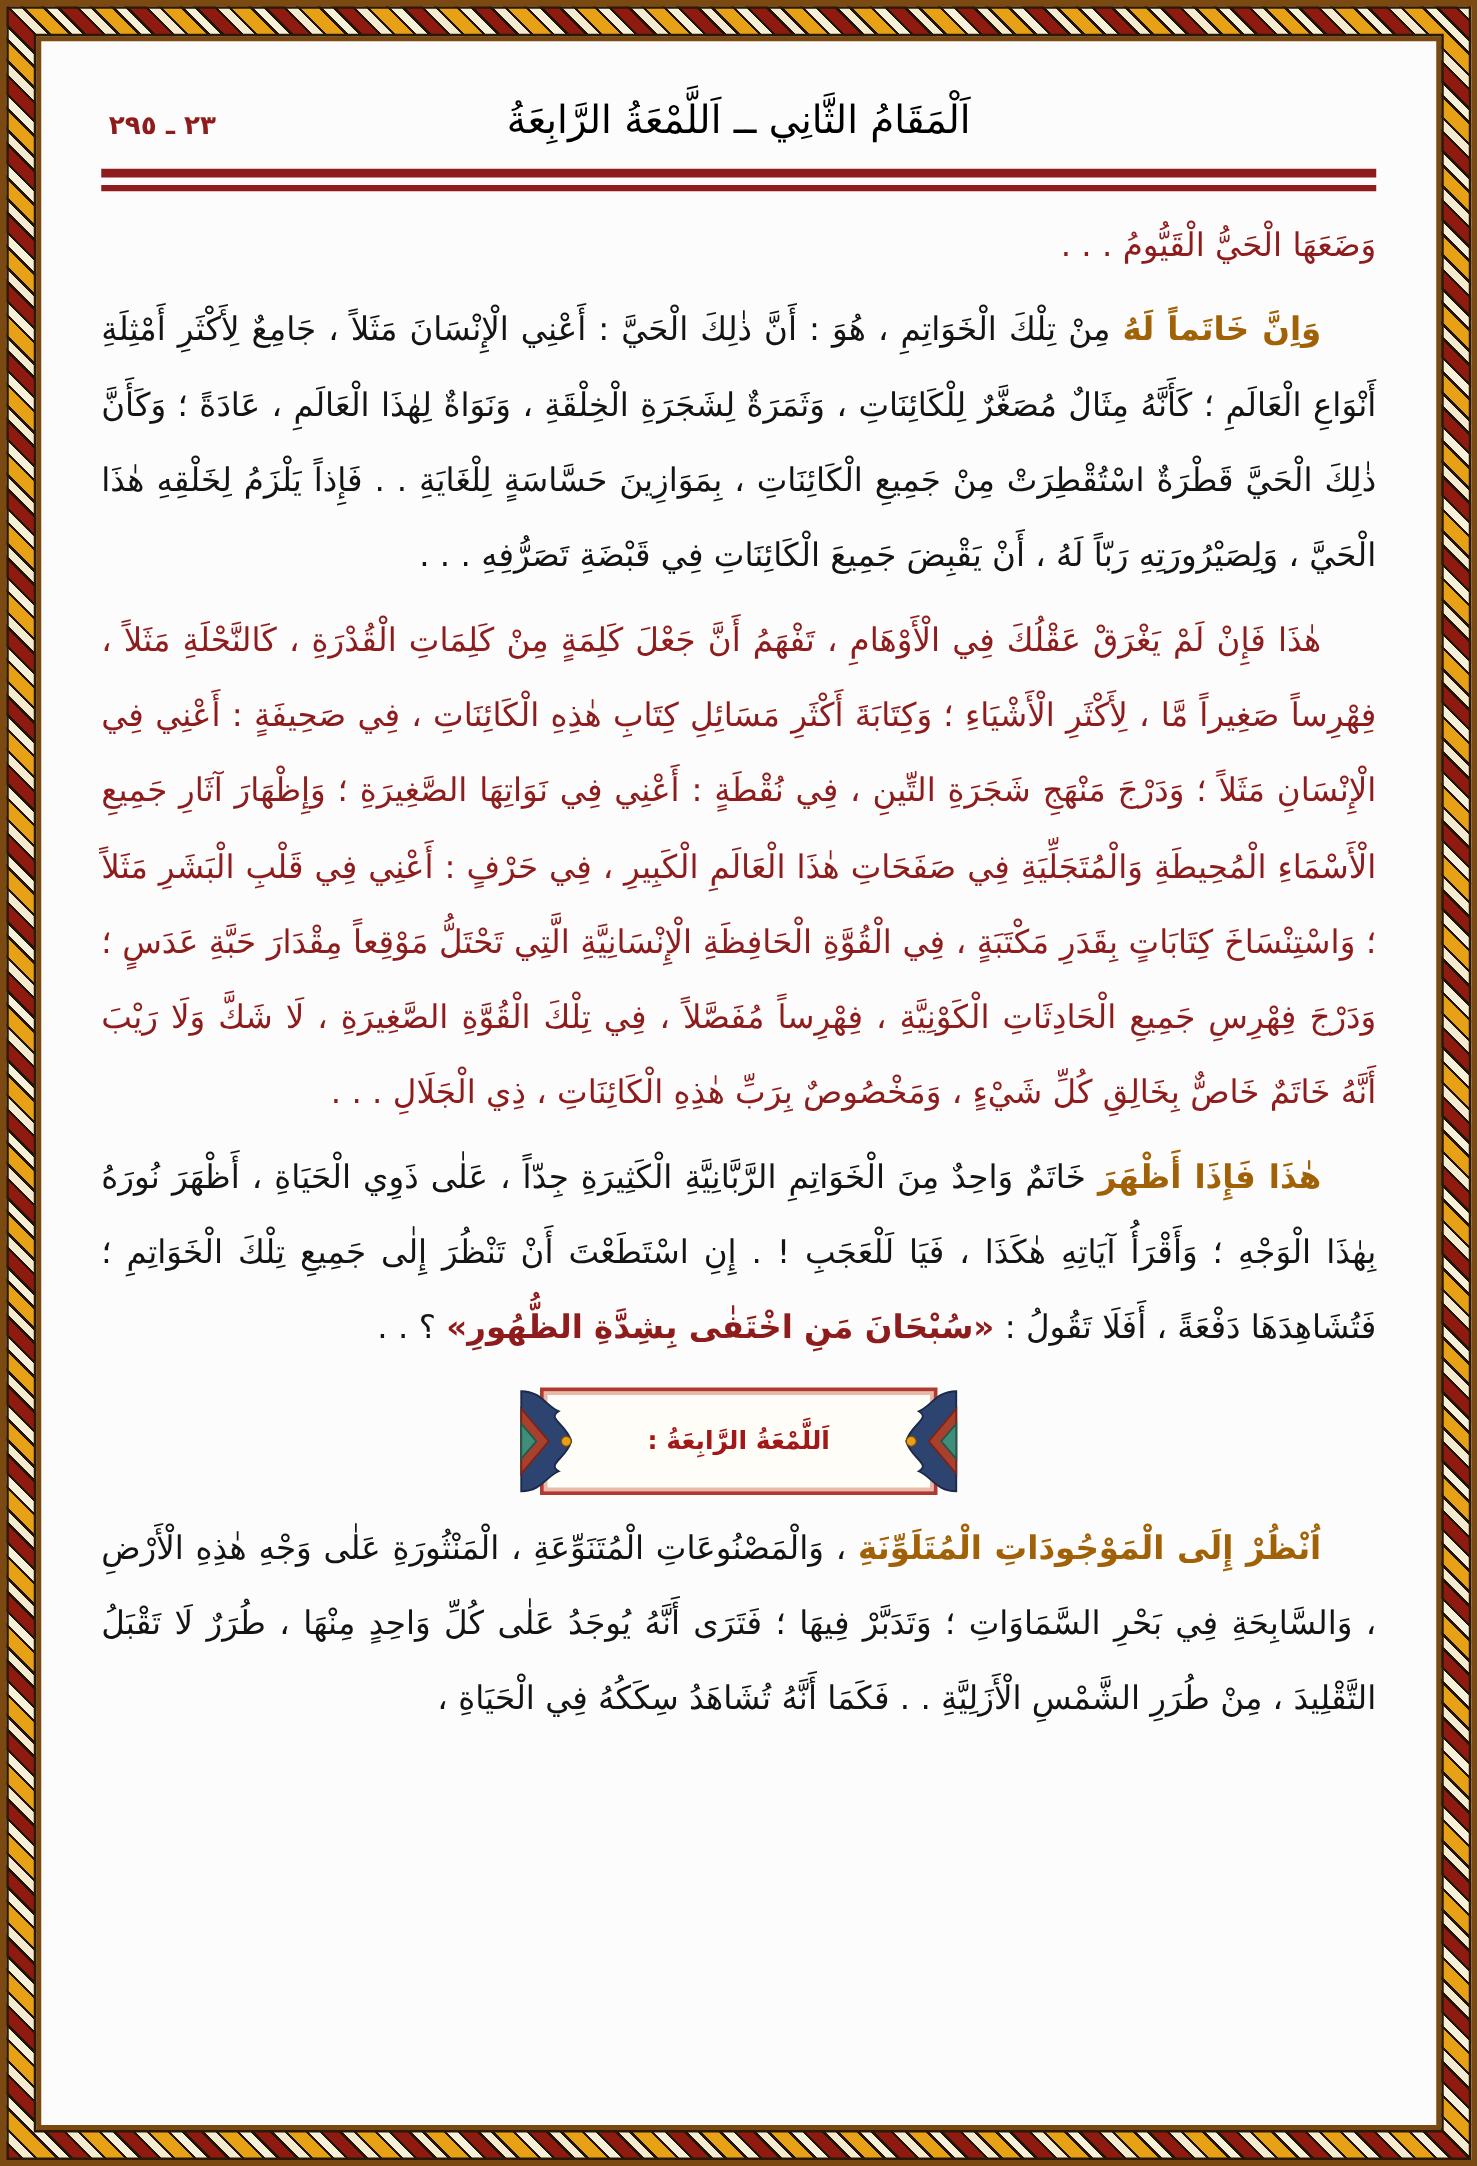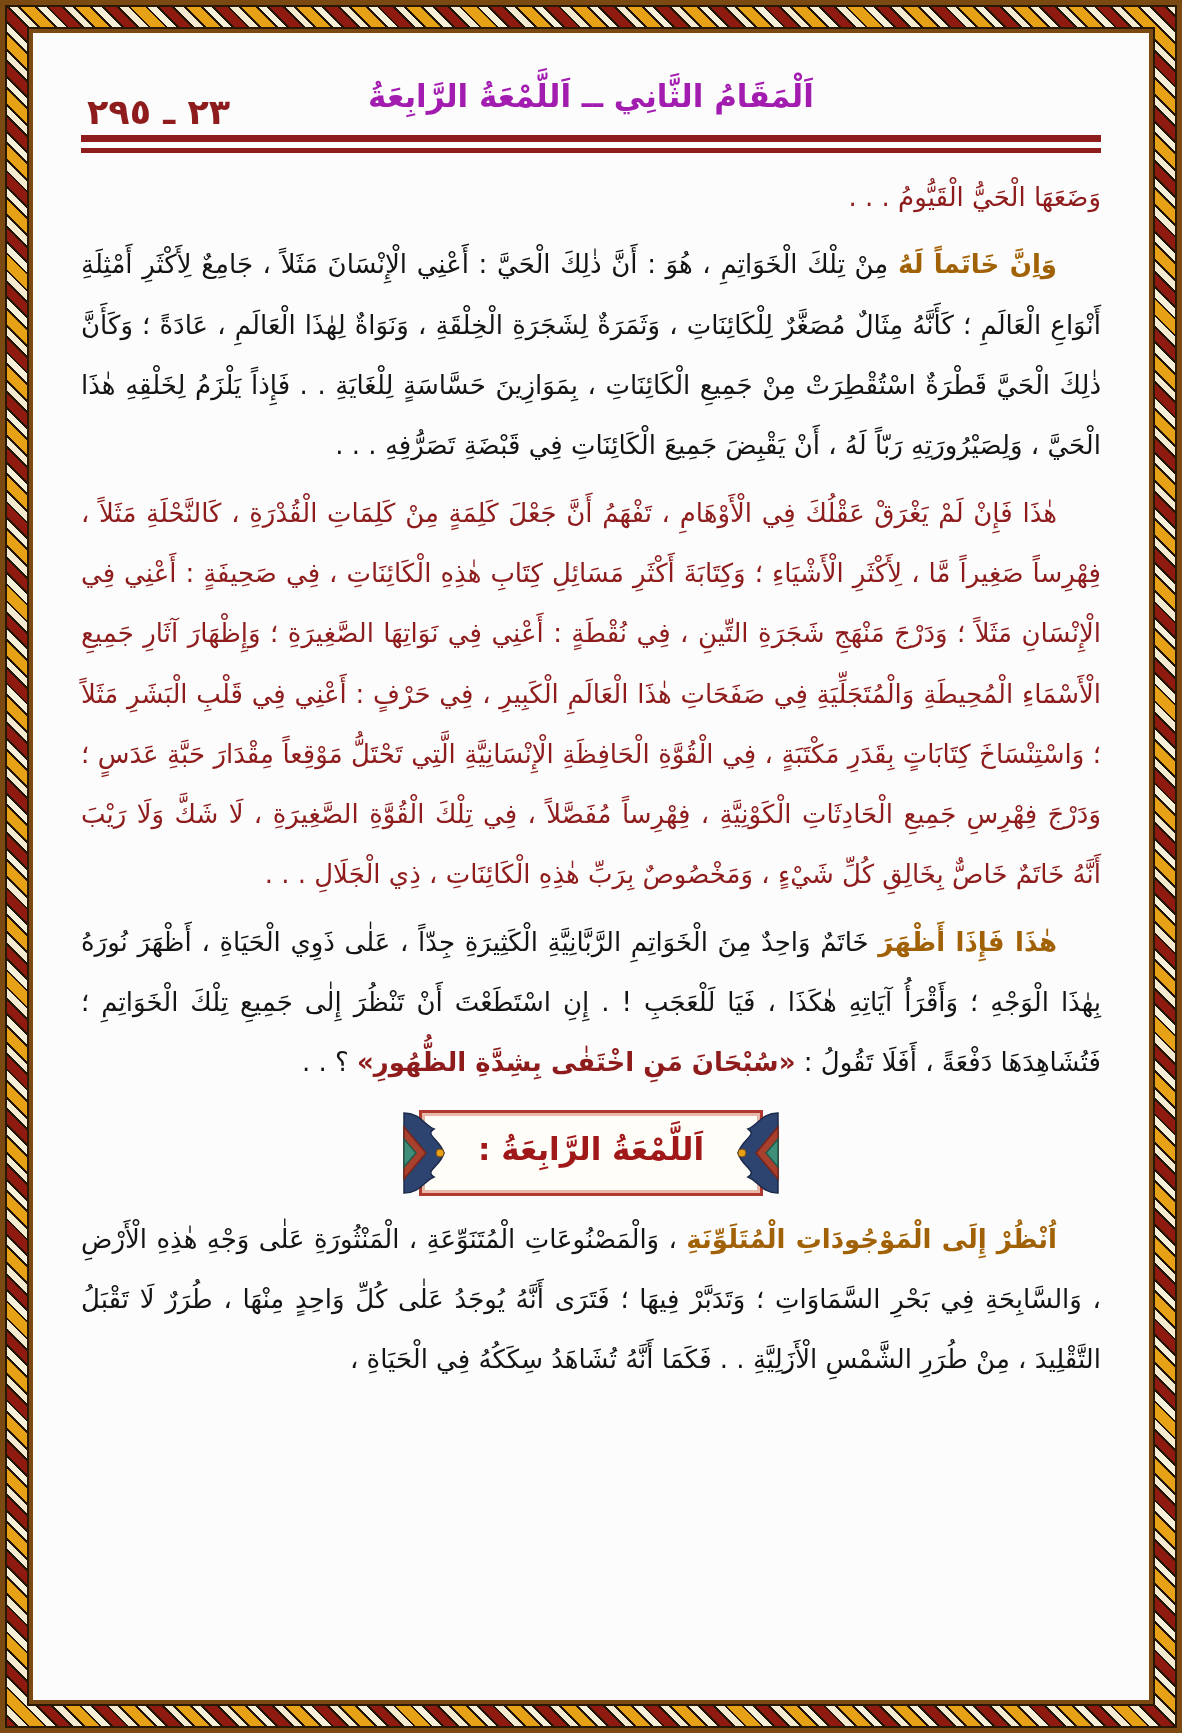--- a/index.html
+++ b/index.html
@@ -33,27 +33,27 @@
     background:#fcfcfc;
     border:4px solid #7a4a12;
     outline:2px solid #2a1a05;
     padding:26px 48px 10px 48px;
     direction:rtl;
   }
   
   .header{position:relative;height:74px;}
   .page-title{
     text-align:center;
-    font-size:31px;font-weight:bold;
-    color:#a21caf;
+    font-size:31px;font-weight:normal;
+    color:#000000;
     line-height:74px;
   }
   .page-num{
-    position:absolute;top:16px;left:6px;
-    font-size:35px;font-weight:bold;
+    position:absolute;top:4px;left:6px;
+    font-size:21px;font-weight:bold;
     color:#8e1c1c;line-height:74px;
     direction:rtl;
   }
   .double-rule{
     height:6px;
     border-top:7px solid #8e1c1c;
     border-bottom:5px solid #8e1c1c;
     margin:2px 0 14px 0;
   }
   
@@ -70,21 +70,21 @@
   .cartouche{
     position:relative;
     background:#fffdf8;
     border:3px solid #b03a30;
     box-shadow:inset 0 0 0 3px #e8b9a8;
     padding:8px 56px 12px 56px;
     min-width:200px;
     text-align:center;
   }
   .cartouche-label{
-    font-size:31px;font-weight:bold;color:#a01818;
+    font-size:20px;font-weight:bold;color:#a01818;
     line-height:1.6;white-space:nowrap;
   }
   .ornament{position:absolute;top:50%;width:72px;height:96px;}
   .ornament.left{left:-44px;transform:translateY(-50%) scaleX(-1);}
   .ornament.right{right:-44px;transform:translateY(-50%);}
 </style>
 </head>
 <body>
 
 <div class="frame">

